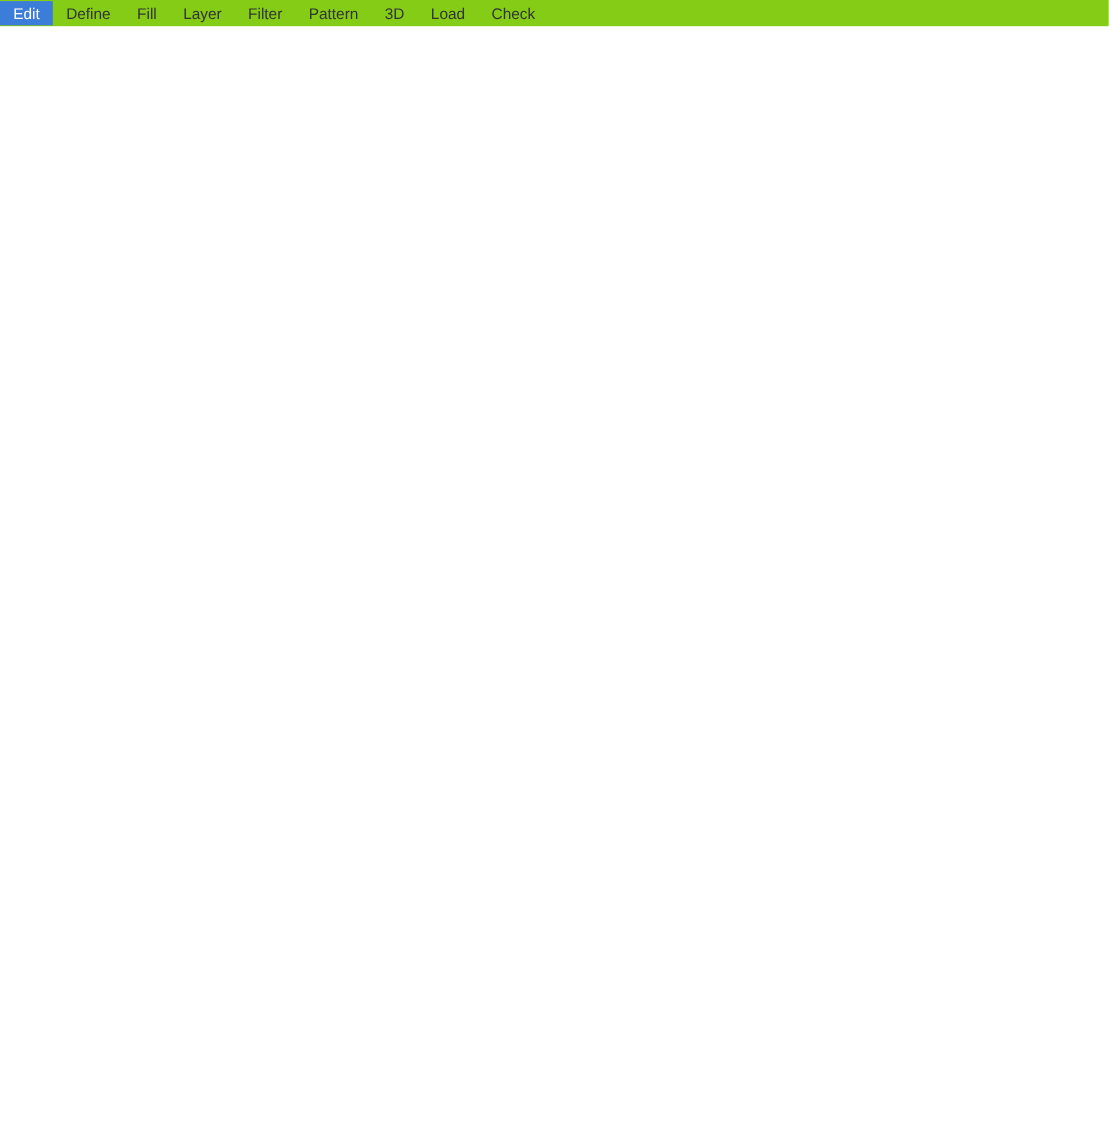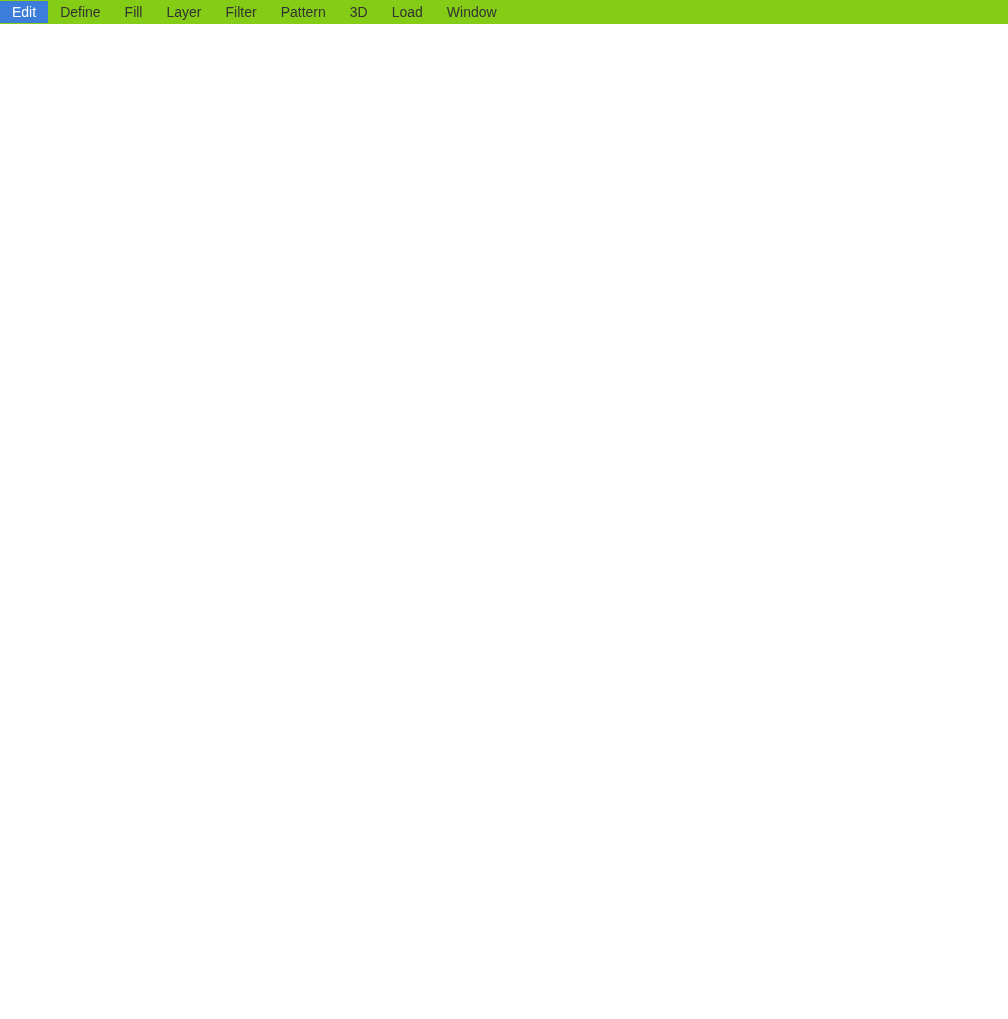--- a/index.html
+++ b/index.html
@@ -316,21 +316,21 @@
 
 <div class="menubar" id="menubar">
     <div class="menu-item active">Edit</div>
     <div class="menu-item">Define</div>
     <div class="menu-item">Fill</div>
     <div class="menu-item">Layer</div>
     <div class="menu-item">Filter</div>
     <div class="menu-item">Pattern</div>
     <div class="menu-item">3D</div>
     <div class="menu-item">Load</div>
-    <div class="menu-item">Window</div>
+    <div class="menu-item">Check</div>
   </div>
 
 <div class="dropdown" id="edit-menu">
     <div class="item disabled">
       <span>Can't Undo</span>
       <span class="shortcut">⌘Z</span>
     </div>
     <div class="item disabled">
       <span>Step Forward</span>
     </div>

